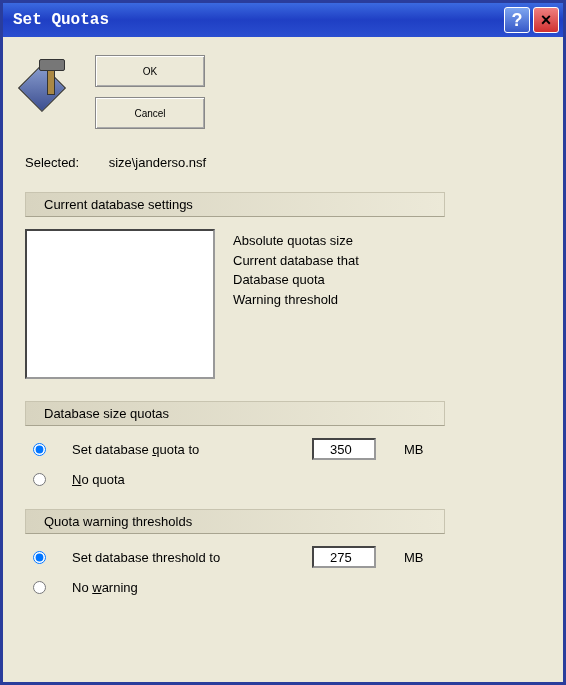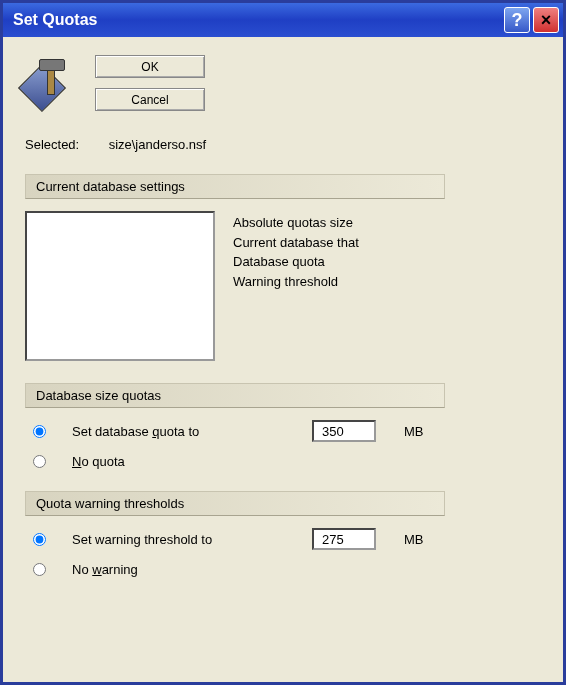--- a/index.html
+++ b/index.html
@@ -20,21 +20,21 @@
   .titlebar {
     height: 34px;
     background: linear-gradient(to bottom, #3b6ae0 0%, #1f3fc4 50%, #2a4ed0 100%);
     display: flex;
     align-items: center;
     padding: 0 4px 0 10px;
     color: #fff;
     font-weight: bold;
     font-size: 16px;
   }
-  .titlebar .title { flex: 1; }
+  .titlebar .title { flex: 1; font-family: Liberation Mono, monospace; }
   .titlebar .tb-btn {
     width: 26px;
     height: 26px;
     margin-left: 3px;
     border: 1px solid #fff;
     border-radius: 3px;
     background: linear-gradient(to bottom, #7ea6f0, #3658c8);
     display: flex;
     align-items: center;
     justify-content: center;
@@ -74,38 +74,38 @@
   .app-icon .head {
     position:absolute; left:14px; top:0;
     width:26px; height:12px; background:#777; border:1px solid #333;
     border-radius:2px;
   }
   .desc-col { flex: 1; line-height: 1.4; padding-right:12px;}
   .btn-col { width: 120px; }
   .win-btn {
     display:block;
     width: 110px;
-    height: 23px;
+    height: 32px;
     margin-bottom: 10px;
     background: #ece9d8;
     border: 1px solid #888;
     box-shadow: 1px 1px 0 #fff inset, -1px -1px 0 #aaa inset;
     font-family: Tahoma, Arial, sans-serif;
-    font-size: 12px;
+    font-size: 10px;
     cursor: pointer;
   }
   .selected-row { margin-top: 16px; }
   .selected-row .lbl { display:inline-block; width:80px; }
 
   .groupheader {
     margin-top: 22px;
     background: linear-gradient(to right, #d8d4c0, #ece9d8);
     border: 1px solid #c8c4b0;
     border-bottom: 1px solid #a8a490;
-    padding: 4px 10px;
+    padding: 4px 18px;
     width: 420px;
     font-size: 13px;
   }
   .settings-box {
     margin-top: 12px;
     display: flex;
     gap: 18px;
   }
   .listbox {
     width: 190px;
@@ -122,21 +122,21 @@
   }
   .radio-row input[type="radio"] { margin: 0 6px 0 8px; }
   .radio-row label { cursor: pointer; }
   .num-input {
     width: 64px;
     height: 22px;
     border: 2px inset #999;
     background:#fff;
     font-family: Tahoma, Arial, sans-serif;
     font-size: 13px;
-    padding: 1px 8px;
+    padding: 1px 16px;
     margin: 0 8px 0 20px;
   }
   .underline { text-decoration: underline; }
 </style>
 </head>
 <body>
 
 <div class="window">
   <div class="titlebar">
     <span class="title">Set Quotas</span>
@@ -188,21 +188,21 @@
     <div class="radio-row">
       <input type="radio" name="quota" style="">
       <label>
         <span class="underline">N</span><span>o quota</span>
       </label>
     </div>
 
     <div class="groupheader">Quota warning thresholds</div>
     <div class="radio-row">
       <input type="radio" name="warn" checked="" style="">
-      <label style="width:200px;">Set warning threshold to</label>
+      <label style="width:200px;">Set database threshold to</label>
       <input class="num-input" type="text" value="275" style="">
       <span>MB</span>
     </div>
     <div class="radio-row">
       <input type="radio" name="warn" style="">
       <label>
         <span>No </span><span class="underline">w</span><span>arning</span>
       </label>
     </div>
 

